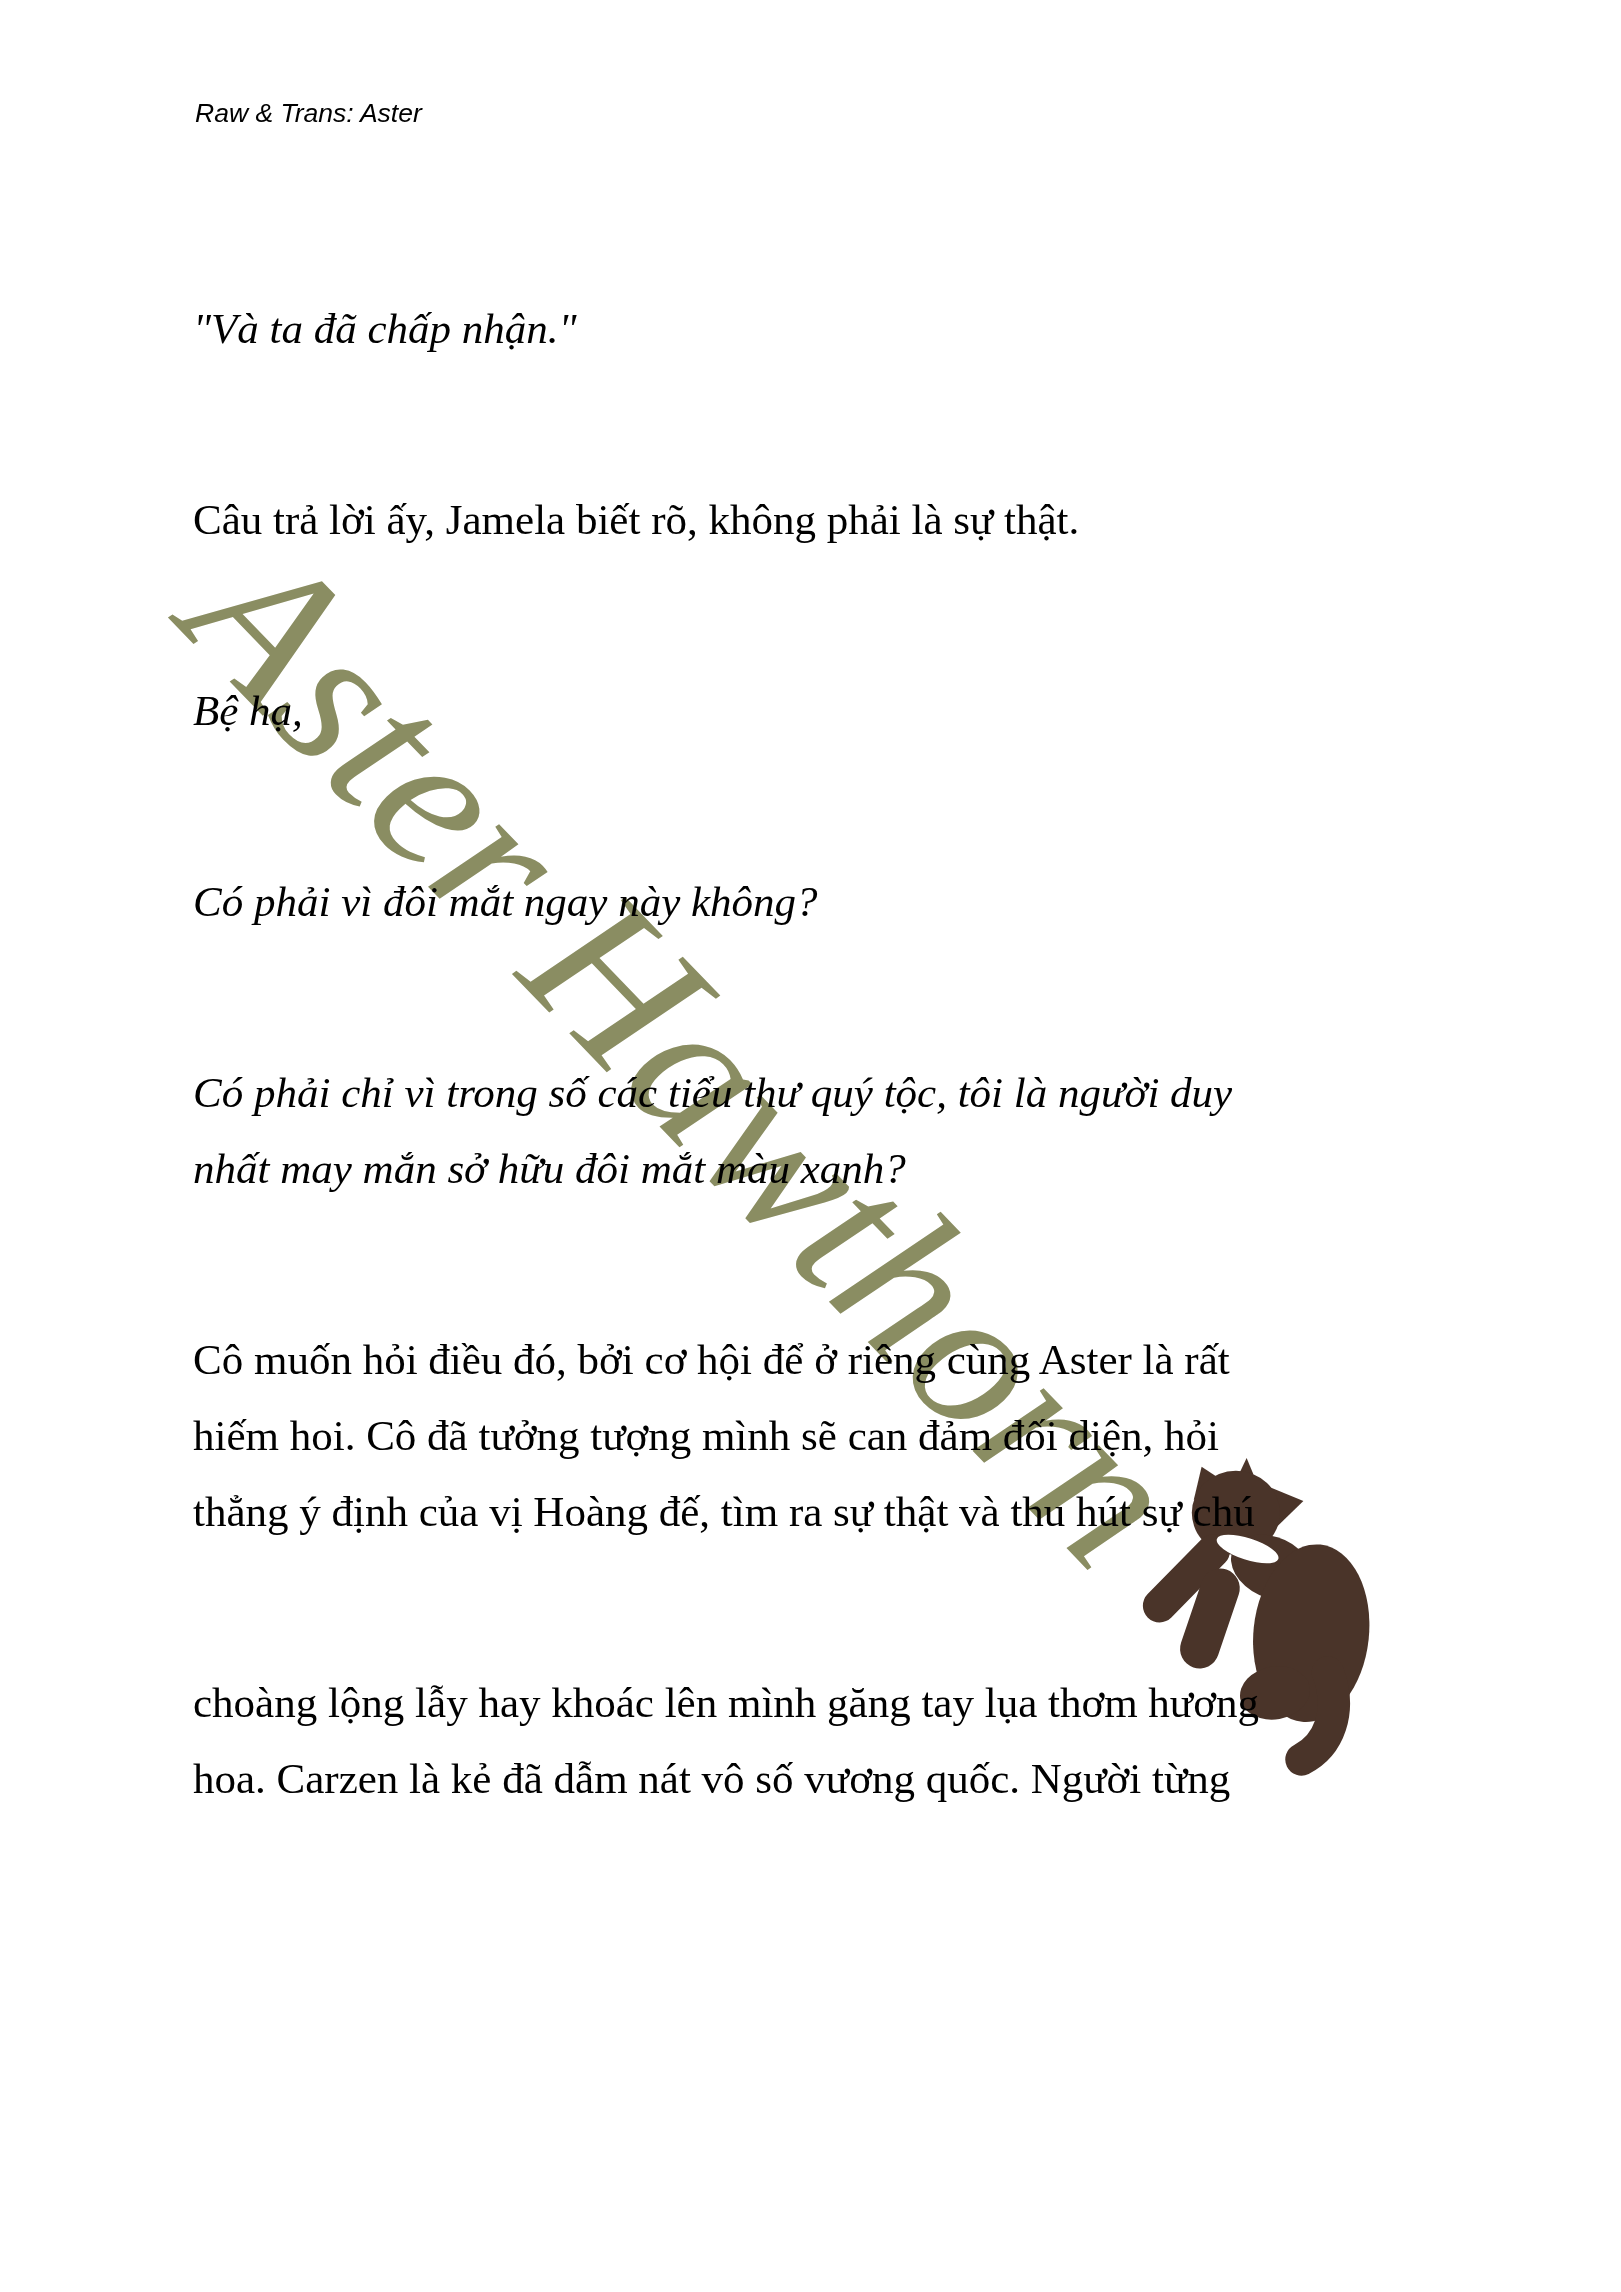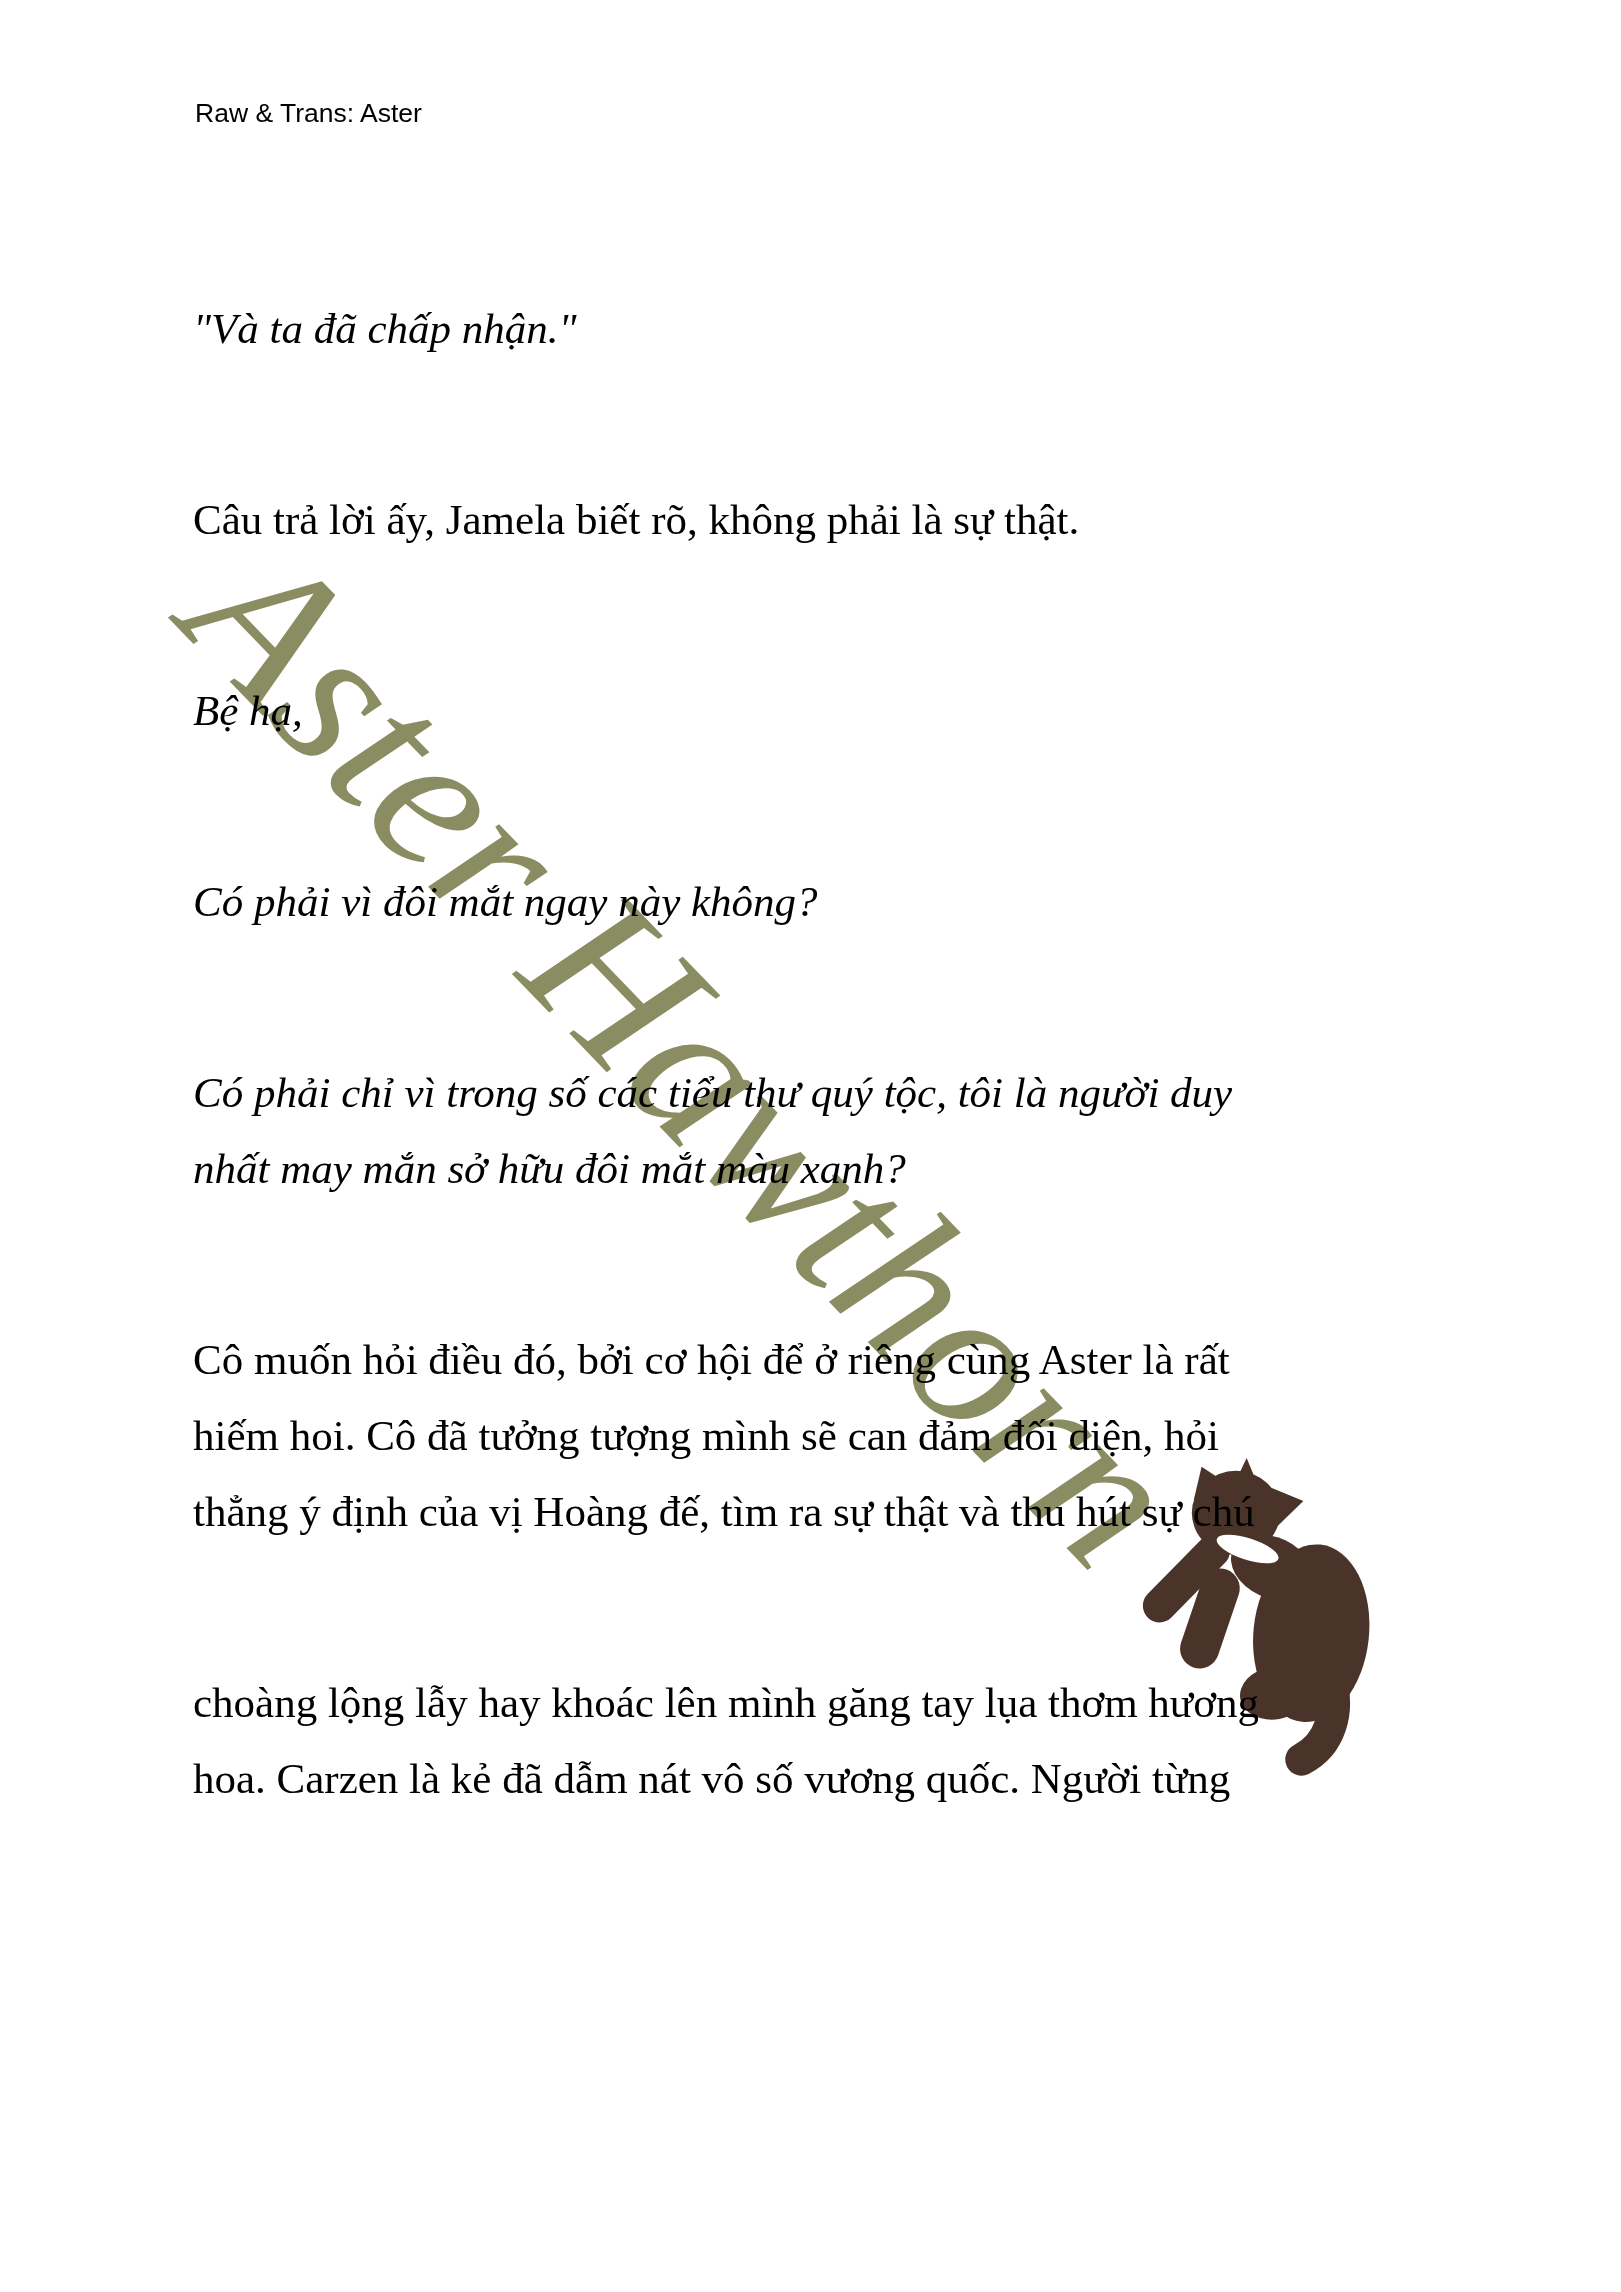--- a/index.html
+++ b/index.html
@@ -15,20 +15,21 @@
     overflow:hidden;
     background:var(--bg-color,#ffffff);
   }
   .header {
     position:absolute; left:195px; top:98px;
     font-family:"Liberation Sans","DejaVu Sans",sans-serif;
     font-size:26.5px; line-height:30px;
     color:var(--text-color,#000000);
     z-index:3;
     white-space:nowrap;
+    font-style:italic;
   }
   .watermark {
     position:absolute; left:311px; top:495px;
     font-family:"Liberation Serif","DejaVu Serif",serif;
     font-style:italic;
     font-size:206px;
     color:var(--wm-color,#8a8d62);
     transform:rotate(46deg);
     transform-origin:0 0;
     white-space:nowrap;

